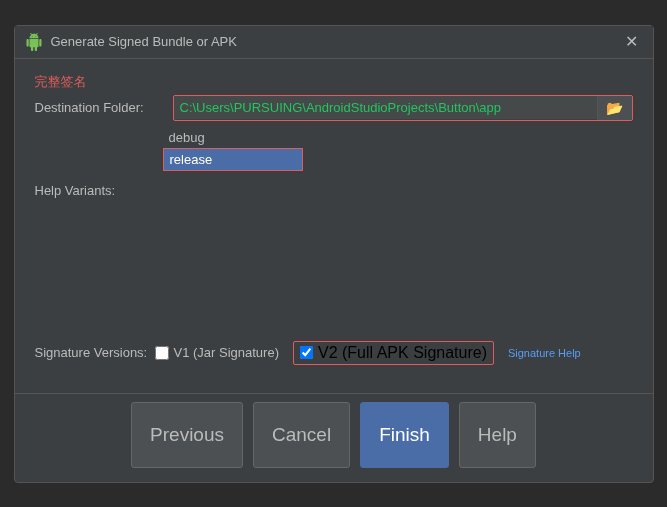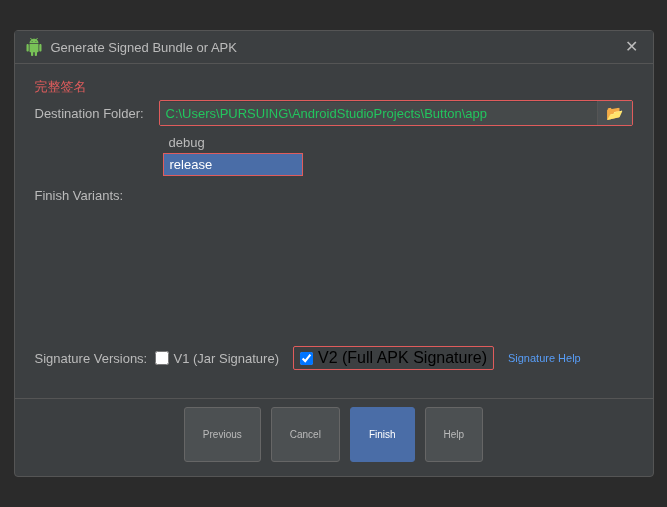--- a/index.html
+++ b/index.html
@@ -64,21 +64,21 @@
     }
 
     .content {
       padding: 14px 20px;
       flex: 1;
     }
 
     .destination-row {
       display: flex;
       align-items: center;
-      gap: 4px;
+      gap: 18px;
       margin-bottom: 6px;
     }
 
     .destination-label {
       color: #bbbbbb;
       font-size: 13px;
       white-space: nowrap;
       min-width: 120px;
     }
 
@@ -214,21 +214,21 @@
     .footer {
       display: flex;
       justify-content: center;
       gap: 10px;
       padding: 8px 16px 14px;
       border-top: 1px solid #555;
     }
 
     .btn {
       padding: 21px 18px;
-      font-size: 10px;
+      font-size: 19px;
       border-radius: 3px;
       cursor: pointer;
       border: 1px solid #666;
     }
 
     .btn-default {
       background: #4c5052;
       color: #bbbbbb;
       border-color: #666;
     }
@@ -267,21 +267,21 @@
         </button>
       </div>
     </div>
 
     <div class="build-type-section">
       <div class="debug-label">debug</div>
       <div class="release-item">release</div>
     </div>
 
     <div class="build-variants-section">
-      <span class="build-variants-label">Finish Variants:</span>
+      <span class="build-variants-label">Help Variants:</span>
     </div>
 
 
     <div class="signature-row">
       <span class="signature-label">Signature Versions:</span>
       <div class="checkbox-group">
         <div class="checkbox-item">
           <input type="checkbox" id="v1check" style="">
           <label for="v1check">V1 (Jar Signature)</label>
         </div>

